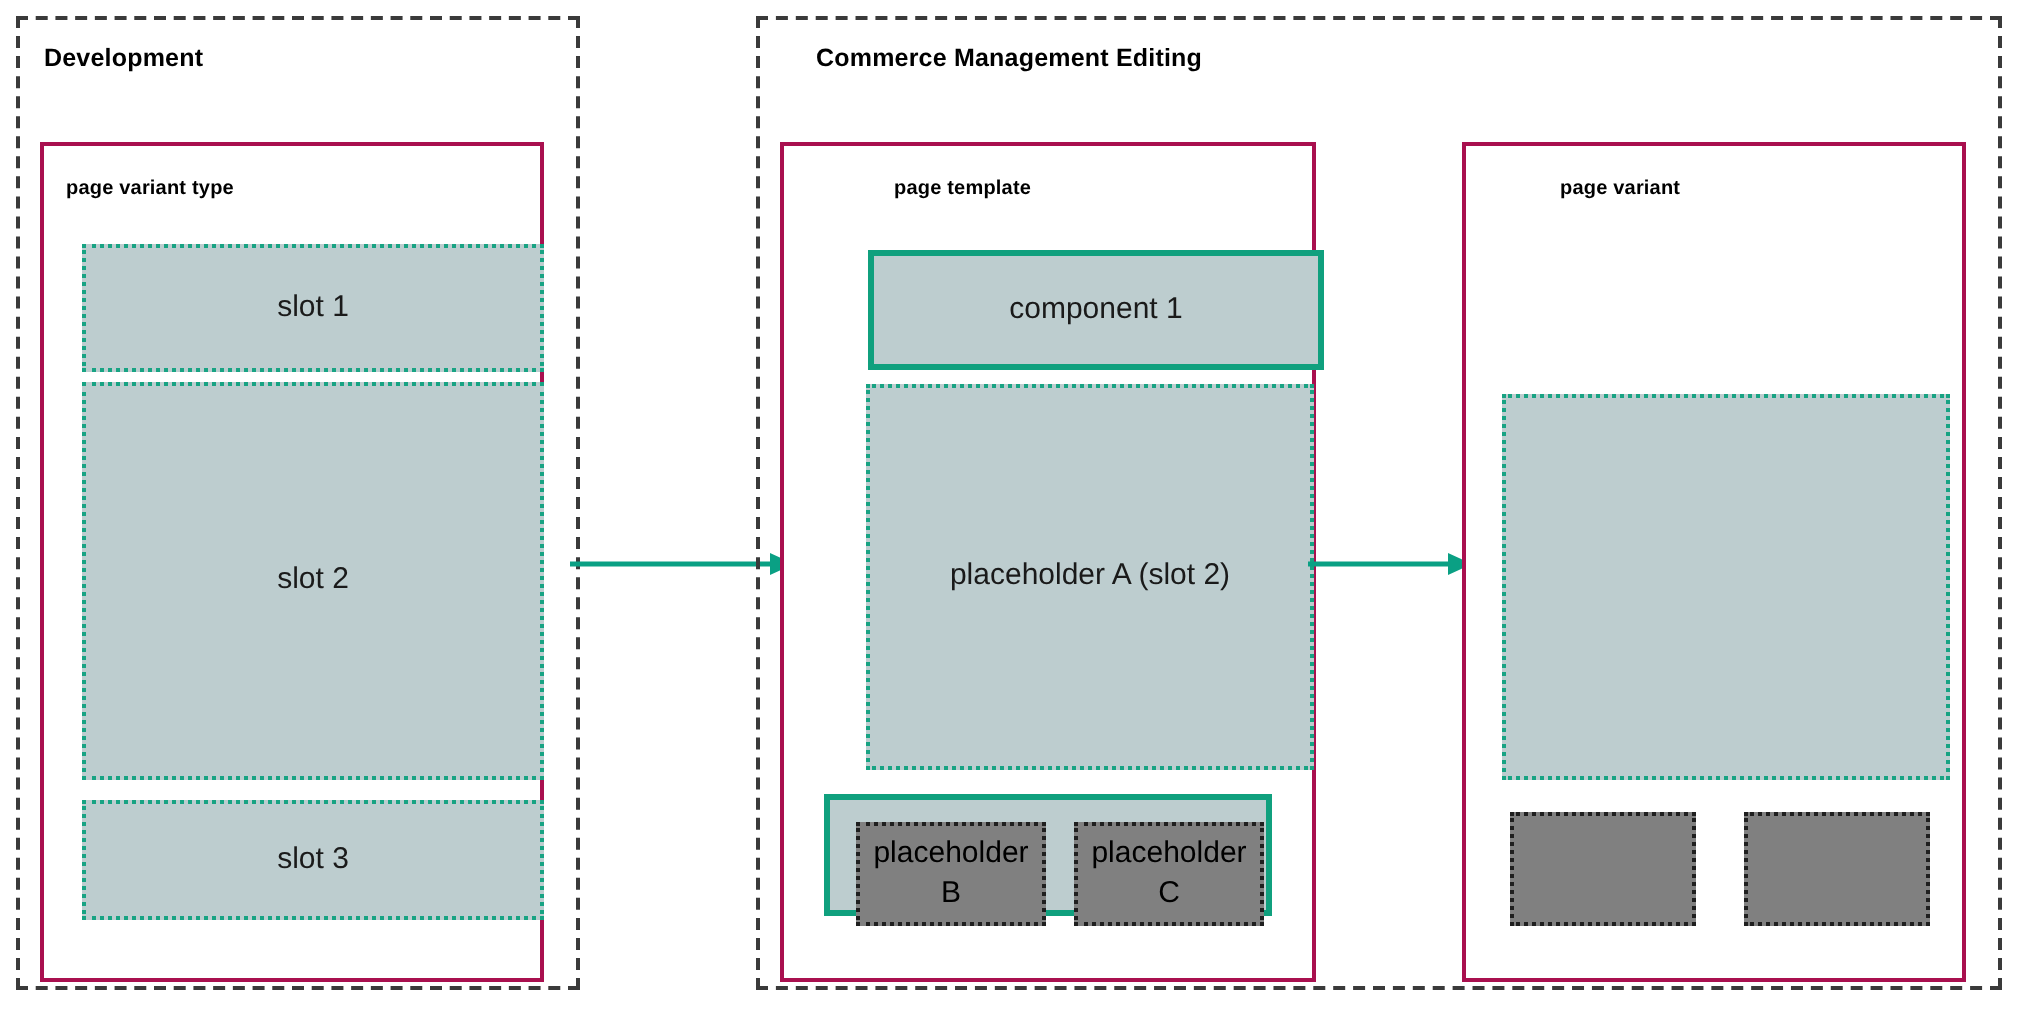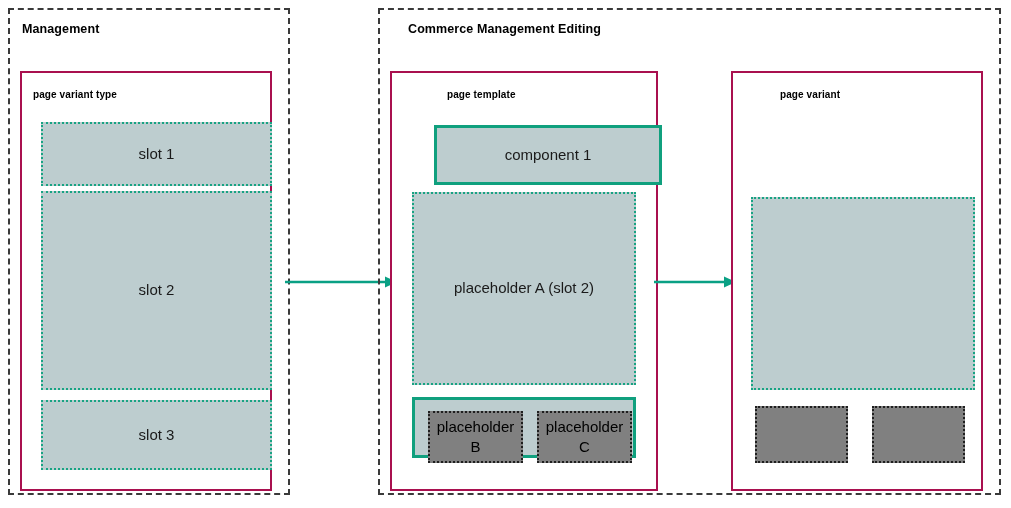--- a/index.html
+++ b/index.html
@@ -91,55 +91,55 @@
     height: 12px;
   }
   .arrow svg { display: block; }
 </style>
 </head>
 <body>
 
 <div id="canvas">
 
   <div class="group" style="left:8px; top:8px; width:282px; height:487px;"></div>
-  <div class="group-title" style="left:22px; top:22px;">Management</div>
+  <div class="group-title" style="left:22px; top:22px;">Development</div>
 
   <div class="panel" style="left:20px; top:71px; width:252px; height:420px;"></div>
   <div class="panel-title" style="left:33px; top:89px;">page variant type</div>
 
   <div class="box box-dotted-teal" style="left:41px; top:122px; width:231px; height:64px;">
     <span>slot 1</span>
   </div>
 
   <div class="box box-dotted-teal" style="left:41px; top:191px; width:231px; height:199px;">
     <span>slot 2</span>
   </div>
 
-  <div class="box box-dotted-teal" style="left:41px; top:400px; width:231px; height:70px;">
+  <div class="box box-dotted-teal" style="left:41px; top:400px; width:231px; height:60px;">
     <span>slot 3</span>
   </div>
 
   <div class="arrow" style="left:285px; top:276px; width:112px;">
     <svg width="112" height="12" viewBox="0 0 112 12">
       <line x1="0" y1="6" x2="100" y2="6" stroke="#0aa084" stroke-width="2.5"></line>
       <polygon points="100,0.5 112,6 100,11.5" fill="#0aa084"></polygon>
     </svg>
   </div>
 
   <div class="group" style="left:378px; top:8px; width:623px; height:487px;"></div>
   <div class="group-title" style="left:408px; top:22px;">Commerce Management Editing</div>
 
   <div class="panel" style="left:390px; top:71px; width:268px; height:420px;"></div>
   <div class="panel-title" style="left:404px; top:89px;margin-left:43px;">page template</div>
 
   <div class="box box-solid-teal" style="left:434px; top:125px; width:228px; height:60px;">
     <span>component 1</span>
   </div>
 
-  <div class="box box-dotted-teal" style="left:412px; top:192px; width:224px; height:193px;">
+  <div class="box box-dotted-teal" style="left:433px; top:192px; width:224px; height:193px;">
     <span>placeholder A (slot 2)</span>
   </div>
 
   <div class="wrap-solid-teal" style="position:absolute; left:412px; top:397px; width:224px; height:61px; box-sizing:border-box;">
     <div class="box box-gray" style="left:13px; top:11px; width:95px; height:52px; flex-direction:column;">
       <span>placeholder</span>
       <span>B</span>
     </div>
     <div class="box box-gray" style="left:122px; top:11px; width:95px; height:52px; flex-direction:column;">
       <span>placeholder</span>

